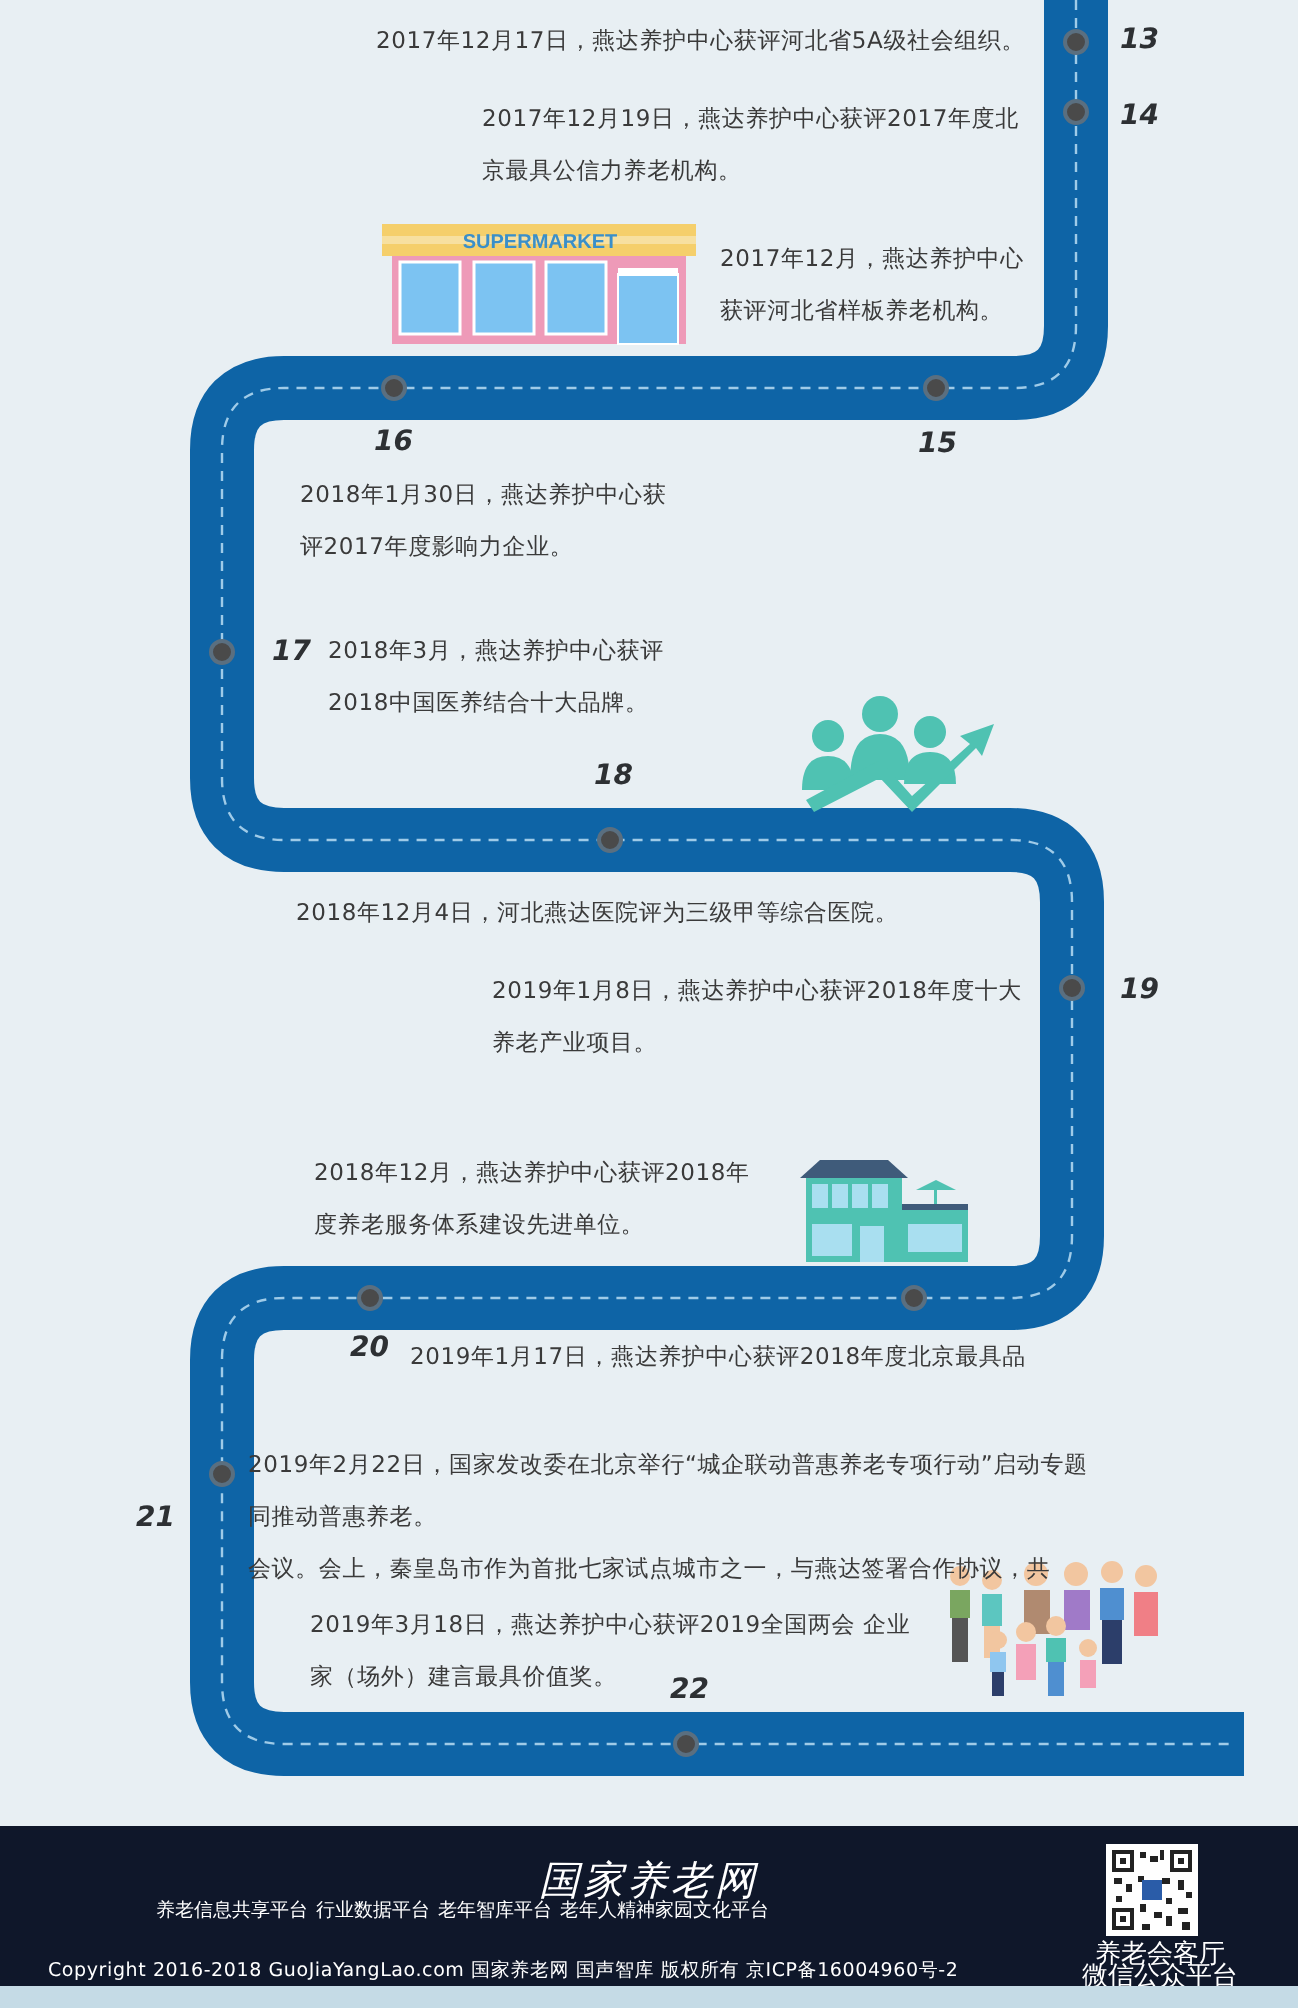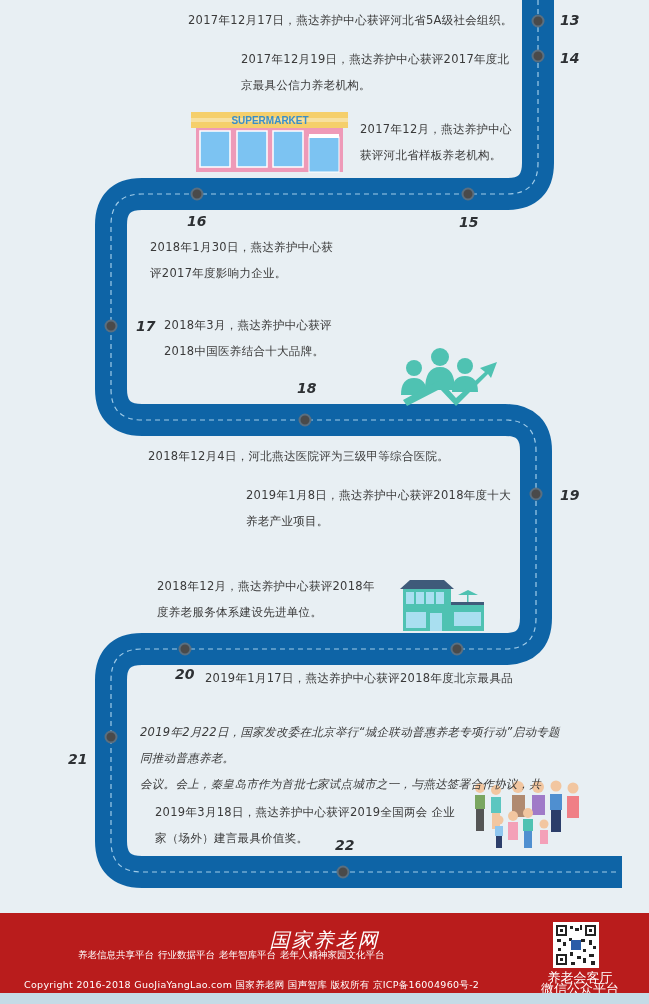--- a/index.html
+++ b/index.html
@@ -2,21 +2,21 @@
 <html><head>
 <meta charset="utf-8">
 <style>
   html, body { margin:0; padding:0; }
   body { width:649px; height:1004px; background:#e8eff3; position:relative; overflow:hidden;
          font-family:"DejaVu Sans","Liberation Sans",sans-serif; color:#333; }
   #road-svg { position:absolute; left:0; top:0; }
   .txt { position:absolute; font-size:11.5px; line-height:26px; color:#3a3a3a; letter-spacing:0.3px; white-space:nowrap; }
   .num { position:absolute; font-family:"DejaVu Sans","Liberation Sans",sans-serif; font-weight:bold; font-style:italic;
          font-size:14px; color:#2d3033; }
-  .footer { position:absolute; left:0; top:913px; width:649px; height:80px; background:#b91c1c; }
+  .footer { position:absolute; left:0; top:913px; width:649px; height:80px; background:#0f172a; }
   .footer-strip { position:absolute; left:0; top:993px; width:649px; height:11px; background:#c5dbe6; }
   .f-logo { position:absolute; left:0; width:649px; top:14px; text-align:center; color:#fff; font-family:"DejaVu Serif","Liberation Serif",serif; font-size:20px; font-style:italic; letter-spacing:2px; }
   .f-links { position:absolute; left:78px; top:36px; display:flex; gap:4px; color:#fff; font-size:9.5px; }
   .f-copy { position:absolute; left:24px; top:66px; color:#fff; font-size:9.5px; letter-spacing:0.3px; white-space:nowrap; }
   .qr { position:absolute; left:553px; top:9px; width:46px; height:46px; background:#fff; }
   .qr-cap { position:absolute; left:540px; top:59px; width:80px; text-align:center; color:#fff; font-size:13px; line-height:11px; }
 </style>
 </head>
 <body>
 
@@ -133,21 +133,21 @@
   <div>2019年1月8日，燕达养护中心获评2018年度十大</div>
   <div>养老产业项目。</div>
 </div>
 <div class="txt" style="left:157px; top:573px;">
   <div>2018年12月，燕达养护中心获评2018年</div>
   <div>度养老服务体系建设先进单位。</div>
 </div>
 <div class="txt" style="left:205px; top:665px;">
   <div>2019年1月17日，燕达养护中心获评2018年度北京最具品</div>
 </div>
-<div class="txt" style="left:140px; top:719px;font-style:italic;">
+<div class="txt" style="left:124px; top:719px;">
   <div>2019年2月22日，国家发改委在北京举行“城企联动普惠养老专项行动”启动专题</div>
   <div>同推动普惠养老。</div>
   <div>会议。会上，秦皇岛市作为首批七家试点城市之一，与燕达签署合作协议，共</div>
 </div>
 <div class="txt" style="left:155px; top:799px;">
   <div>2019年3月18日，燕达养护中心获评2019全国两会 企业</div>
   <div>家（场外）建言最具价值奖。</div>
 </div>
 
 <div class="num" style="left:560px; top:12px;">13</div>

